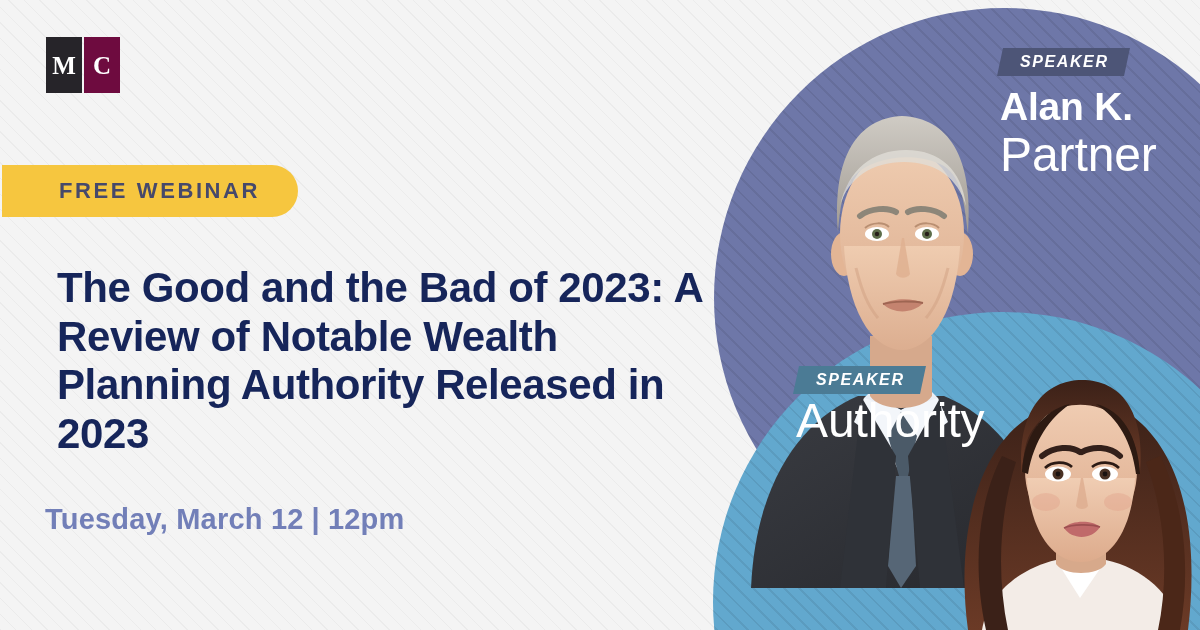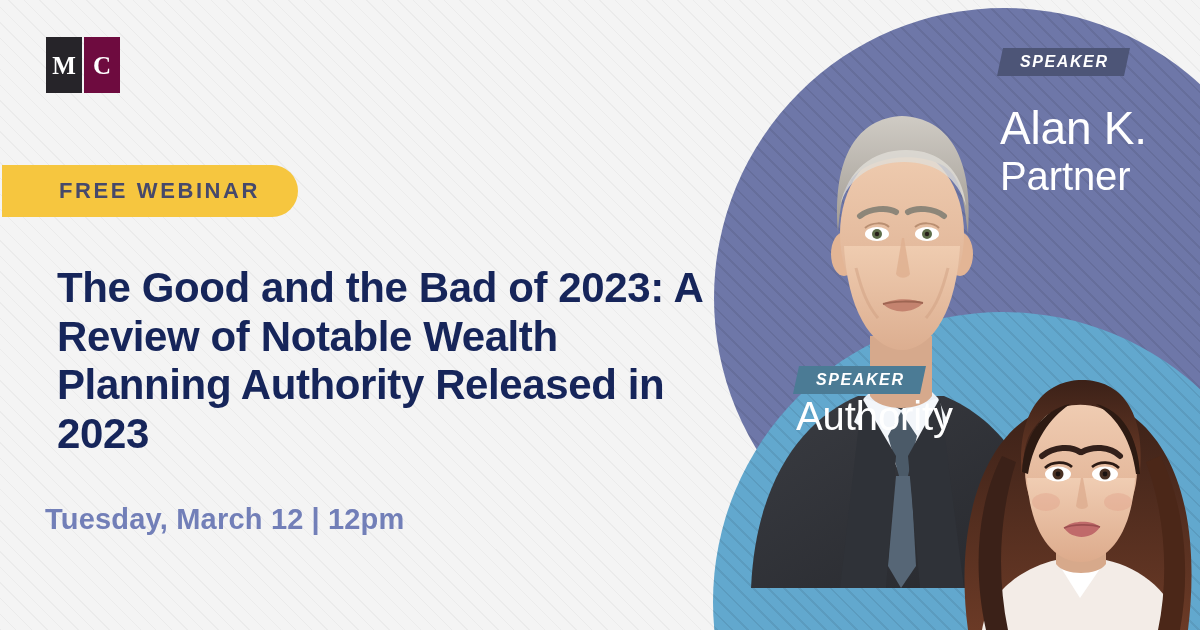--- a/index.html
+++ b/index.html
@@ -159,30 +159,30 @@
     display: inline-block;
     transform: skewX(12deg);
     color: #ffffff;
     font-size: 16px;
     font-weight: 700;
     font-style: italic;
     letter-spacing: 1.6px;
   }
 
   .speaker-name {
-    margin-top: 28px;
-    font-size: 46px;
-    font-weight: 400;
+    margin-top: 10px;
+    font-size: 39px;
+    font-weight: 700;
     color: #ffffff;
     line-height: 1.08;
     letter-spacing: -0.2px;
     max-width: 210px;
   }
   .speaker-role {
-    font-size: 40px;
+    font-size: 48px;
     font-weight: 300;
     color: #ffffff;
     line-height: 1.12;
     letter-spacing: -0.1px;
   }
 
   
   .portrait {
     position: absolute;
     z-index: 3;

